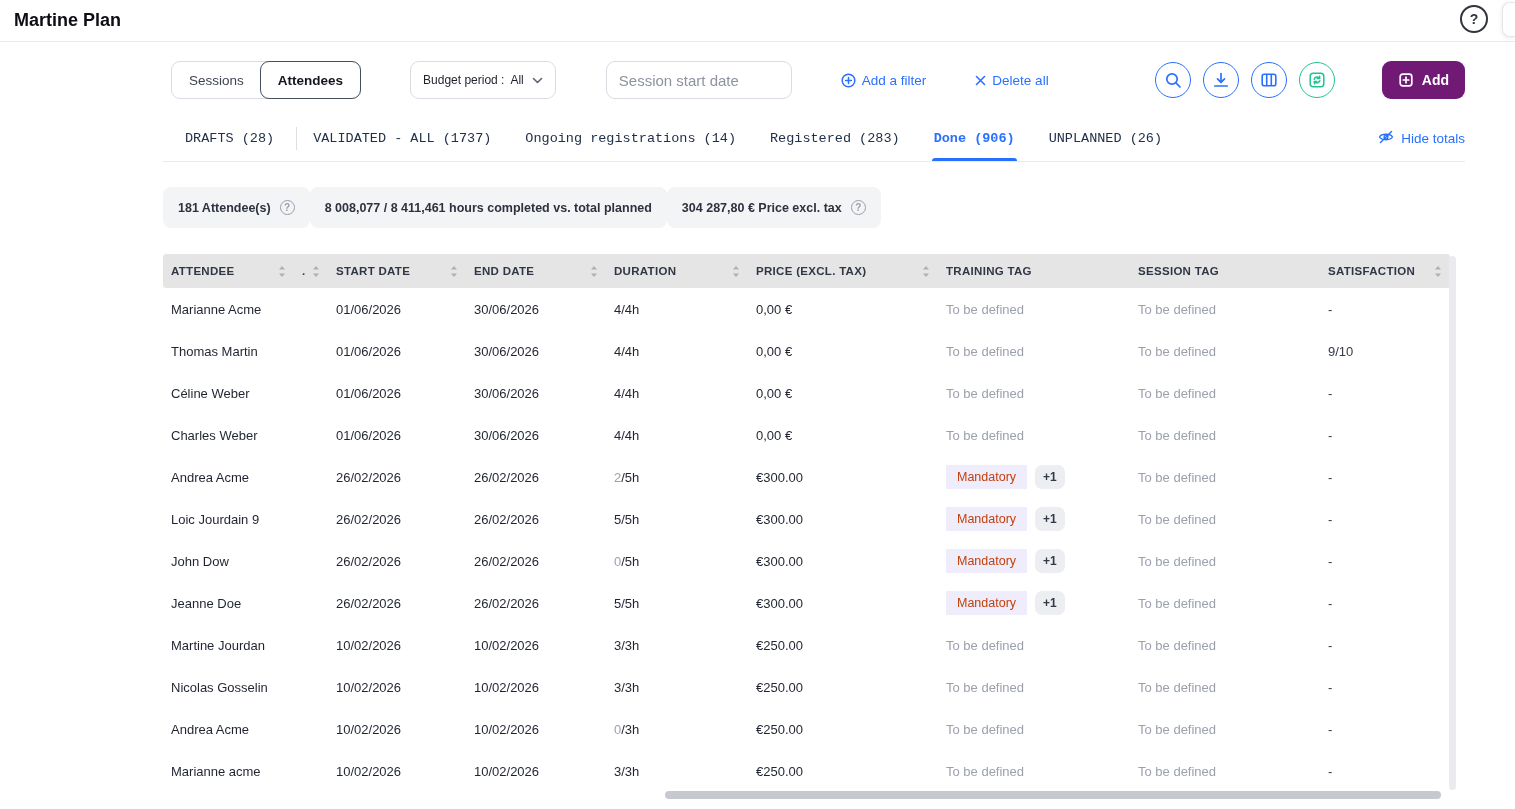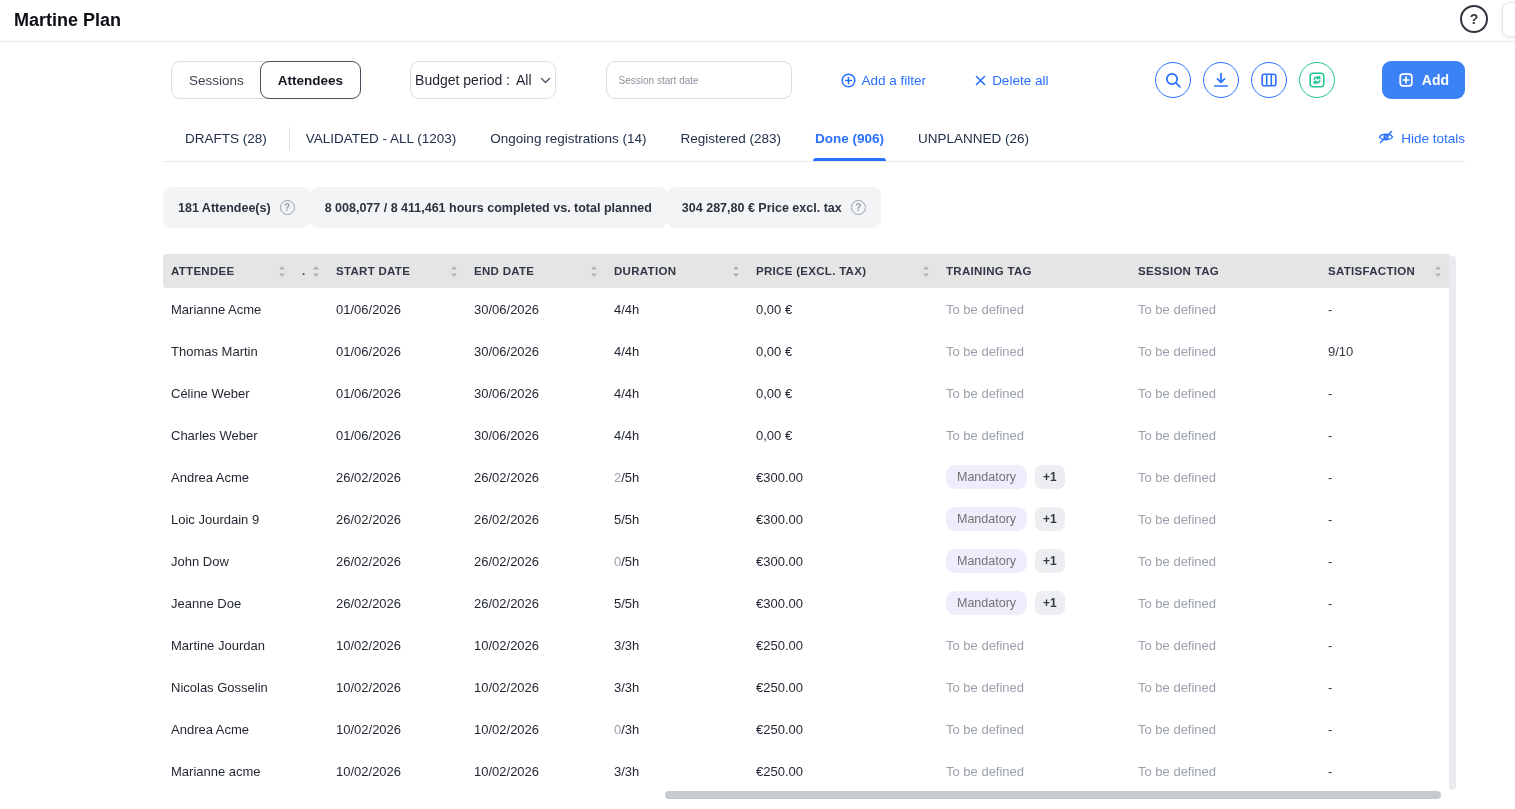--- a/index.html
+++ b/index.html
@@ -13,56 +13,56 @@
   .page-title{font-size:18px;font-weight:700;color:#0d0d14;}
   .help-btn{position:absolute;right:27px;top:5px;width:28px;height:28px;border-radius:50%;border:2px solid #32343e;background:#fff;color:#32343e;font-weight:700;font-size:14px;display:flex;align-items:center;justify-content:center;cursor:pointer;font-family:inherit;padding:0;}
   .partial-widget{position:absolute;right:0;top:2px;width:12px;height:33px;background:#fff;border:1px solid #e4e7ea;border-right:none;border-radius:8px 0 0 8px;box-shadow:0 1px 5px rgba(0,0,0,.09);}
   
   .content{padding:0 50px 0 163px;position:relative;}
   
   .toolbar{margin-top:19px;display:flex;align-items:center;gap:36px;}
   .segmented{margin-left:8px;display:inline-flex;border:1px solid #d9dde3;border-radius:9px;background:#fff;height:38px;box-sizing:border-box;align-items:stretch;}
   .seg{border:none;background:transparent;padding:0 17px;font-size:13.5px;color:#3e4350;border-radius:9px;font-family:inherit;cursor:pointer;display:flex;align-items:center;}
   .seg.selected{border:1px solid #464f5d;margin:-1px;background:#fff;font-weight:700;color:#13161f;}
-  .select{margin-left:13px;height:38px;box-sizing:border-box;border:1px solid #d9dde3;border-radius:9px;background:#fff;display:flex;align-items:center;padding:0 4px;font-size:14px;color:#1d222e;font-family:inherit;cursor:pointer;}
+  .select{margin-left:13px;height:38px;box-sizing:border-box;border:1px solid #d9dde3;border-radius:9px;background:#fff;display:flex;align-items:center;padding:0 12px;font-size:12px;color:#1d222e;font-family:inherit;cursor:pointer;}
   .select .sel-val{margin-left:6px;}
   .select .chev{display:flex;margin-left:8px;}
-  .text-input{margin-left:14px;width:186px;height:38px;box-sizing:border-box;border:1px solid #d9dde3;border-radius:9px;padding:0 12px;font-size:10px;color:#1d222e;font-family:inherit;outline:none;background:#fff;}
+  .text-input{margin-left:14px;width:186px;height:38px;box-sizing:border-box;border:1px solid #d9dde3;border-radius:9px;padding:0 12px;font-size:15px;color:#1d222e;font-family:inherit;outline:none;background:#fff;}
   .text-input::placeholder{color:#8d939e;}
   .link{margin-left:13px;display:flex;align-items:center;gap:6px;background:none;border:none;color:#2970ff;font-size:13.5px;font-family:inherit;cursor:pointer;padding:0;}
   .link .ic{display:flex;}
   .icon-group{margin-left:auto;display:flex;gap:12px;align-items:center;}
   .icon-btn{width:36px;height:36px;border-radius:50%;border:1.6px solid #2970ff;background:#fff;display:flex;align-items:center;justify-content:center;cursor:pointer;padding:0;}
   .icon-btn.green{border-color:#1fc392;}
   .icon-btn .ic{display:flex;}
-  .add-btn{margin-left:11px;height:38px;padding:0 16px;border:none;border-radius:9px;background:#3b82f6;color:#fff;font-size:14px;font-weight:700;font-family:inherit;display:flex;align-items:center;gap:8px;cursor:pointer;justify-content:flex-end;}
+  .add-btn{margin-left:11px;height:38px;padding:0 16px;border:none;border-radius:9px;background:#701a75;color:#fff;font-size:14px;font-weight:700;font-family:inherit;display:flex;align-items:center;gap:8px;cursor:pointer;justify-content:flex-end;}
   .add-btn .ic{display:flex;}
   
   .tabs-row{margin-top:17px;display:flex;align-items:stretch;border-bottom:1px solid #e8eaed;height:45px;}
   .tabs{display:flex;align-items:stretch;}
-  .tab{position:relative;margin-right:30px;background:none;border:none;padding:0 2px;font-size:13.5px;color:#21304a;font-family:Liberation Sans, sans-serif;cursor:pointer;display:flex;align-items:center;justify-content:center;}
+  .tab{position:relative;margin-right:30px;background:none;border:none;padding:0 2px;font-size:13.5px;color:#21304a;font-family:Liberation Mono, monospace;cursor:pointer;display:flex;align-items:center;justify-content:center;}
   .tab:first-child{margin-left:20px;}
   .tab.active{color:#2970ff;font-weight:600;}
   .tab.active::after{content:"";position:absolute;left:0;right:0;bottom:0;height:3px;background:#2970ff;border-radius:3px 3px 0 0;}
   .tab-divider{width:1px;background:#dbdee3;margin:11px 14px 11px 20px;margin-left:-10px;margin-right:14px;}
   .hide-totals{margin-left:auto;align-self:center;display:flex;align-items:center;gap:7px;background:none;border:none;color:#2970ff;font-size:13.5px;font-family:inherit;cursor:pointer;padding:0;}
   
   .chips{margin-top:25px;display:flex;}
   .chip{background:#f3f4f6;border-radius:8px;height:41px;display:flex;align-items:center;gap:9px;padding:0 15px;font-size:12.5px;font-weight:700;color:#2d323e;}
   .info-icon{width:15px;height:15px;box-sizing:border-box;border:1.2px solid #99a0ab;border-radius:50%;color:#99a0ab;font-size:10px;font-weight:700;display:flex;align-items:center;justify-content:center;cursor:pointer;flex:none;}
   
   .table{margin-top:26px;width:1287px;}
   .thead{display:flex;background:#e5e5e5;height:34px;align-items:center;border-radius:3px;}
   .th{display:flex;align-items:center;justify-content:space-between;height:100%;box-sizing:border-box;padding:0 8px;font-size:11.5px;font-weight:700;color:#303744;letter-spacing:.3px;white-space:nowrap;}
   .sort-icon{display:flex;cursor:pointer;margin-left:6px;}
   .tr{display:flex;height:42px;align-items:center;cursor:pointer;}
   .td{box-sizing:border-box;padding:0 8px;font-size:13px;color:#1f2430;white-space:nowrap;overflow:hidden;display:flex;align-items:center;}
   .tbd{color:#9ba1ac;}
   .muted-num{color:#9ba1ac;}
-  .tag{background:#efecfb;color:#737373;font-size:12.5px;padding:5px 11px;border-radius:9px;}
+  .tag{background:#efecfb;color:#c2410c;font-size:12.5px;padding:5px 11px;border-radius:1px;}
   .plus-badge{background:#edeef1;color:#333947;font-size:12px;font-weight:600;padding:5px 8px;border-radius:7px;margin-left:8px;}
   .sat{color:#343a45;}
   
   .h-attendee{width:131px}.h-extra{width:34px}.h-start_date{width:138px}.h-end_date{width:140px}
   .h-duration{width:142px}.h-price{width:190px}.h-training_tag{width:192px}.h-session_tag{width:190px}.h-satisfaction{width:130px}
   
   .c-attendee{width:165px}.c-start{width:138px}.c-end{width:140px}.c-dur{width:142px}
   .c-price{width:190px}.c-train{width:192px}.c-sess{width:190px}.c-sat{width:130px}
   
   .hscroll{position:absolute;left:665px;top:791px;width:776px;height:8px;border-radius:4px;background:#c6c9ce;cursor:pointer;}
@@ -166,21 +166,21 @@
       </button>
     </div>
 
     <div class="tabs-row">
       <div class="tabs">
           <button class="tab">
             <span>DRAFTS (28)</span>
           </button>
           <span class="tab-divider"></span>
           <button class="tab">
-            <span>VALIDATED - ALL (1203)</span>
+            <span>VALIDATED - ALL (1737)</span>
           </button>
           <button class="tab">
             <span>Ongoing registrations (14)</span>
           </button>
           <button class="tab">
             <span>Registered (283)</span>
           </button>
           <button class="tab active">
             <span>Done (906)</span>
           </button>

